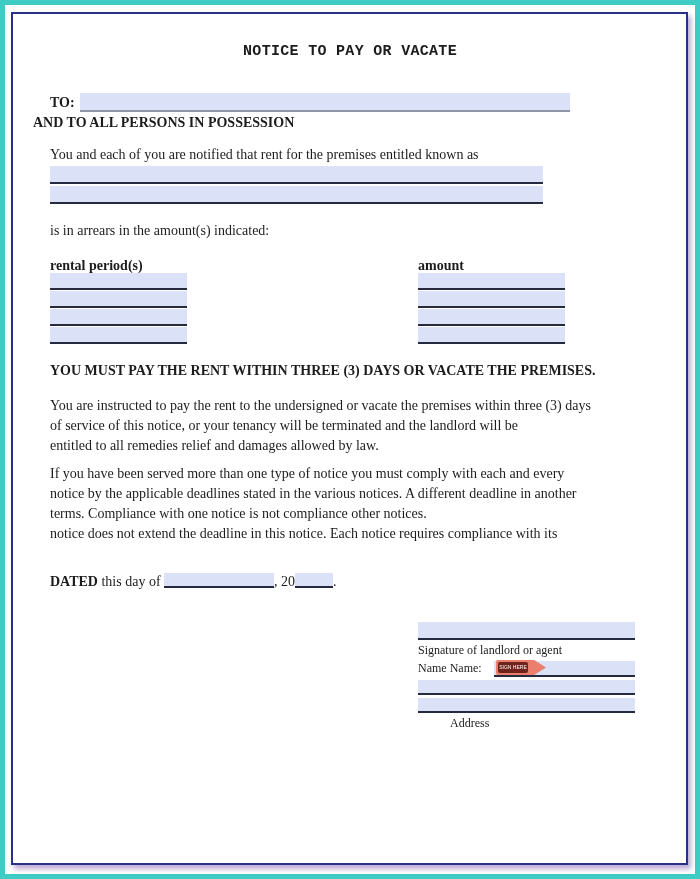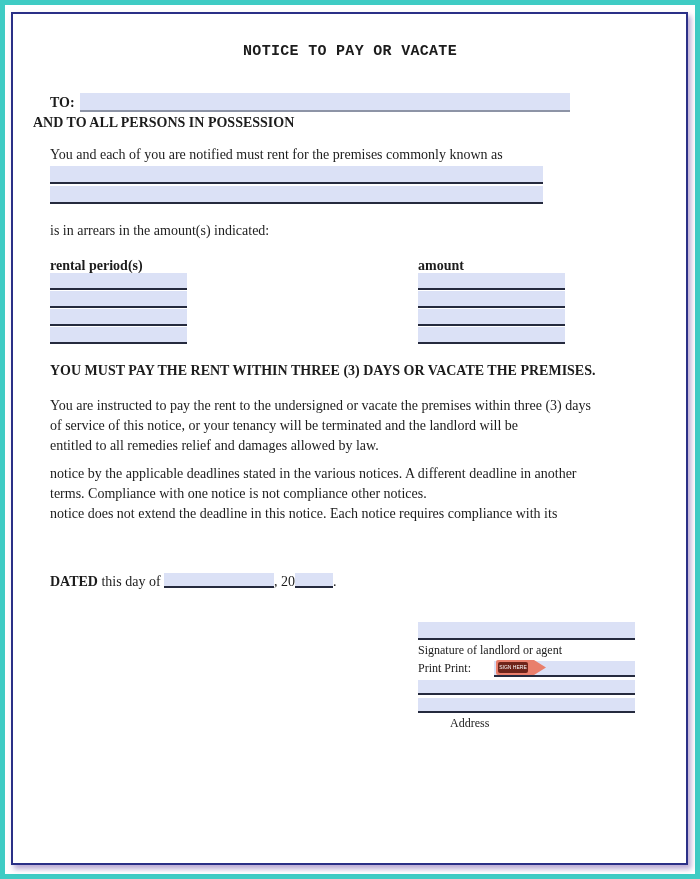--- a/index.html
+++ b/index.html
@@ -60,21 +60,21 @@
 
 <div class="teal-frame"></div>
 <div class="navy-box"></div>
 
 <div class="abs bold" style="left:0;top:43px;width:700px;text-align:center;font-size:15px;letter-spacing:0.3px;font-family:Liberation Mono, monospace;">NOTICE TO PAY OR VACATE</div>
 
 <div class="abs txt bold" style="left:50px;top:94px;font-size:14px;">TO:</div>
 <div class="abs field gray-line" style="left:80px;top:93px;width:490px;height:19px;"></div>
 <div class="abs txt bold" style="left:33px;top:114px;">AND TO ALL PERSONS IN POSSESSION</div>
 
-<div class="abs txt" style="left:50px;top:146px;">You and each of you are notified must rent for the premises commonly known as</div>
+<div class="abs txt" style="left:50px;top:146px;">You and each of you are notified that rent for the premises entitled known as</div>
 <div class="abs field" style="left:50px;top:166px;width:493px;height:18px;"></div>
 <div class="abs field" style="left:50px;top:186px;width:493px;height:18px;"></div>
 
 <div class="abs txt" style="left:50px;top:222px;">is in arrears in the amount(s) indicated:</div>
 
 <div class="abs txt bold" style="left:50px;top:257px;">rental period(s)</div>
 <div class="abs txt bold" style="left:418px;top:257px;">amount</div>
 
 <div class="abs field" style="left:50px;top:273px;width:137px;height:17px;"></div>
 <div class="abs field" style="left:50px;top:291px;width:137px;height:17px;"></div>
@@ -88,33 +88,34 @@
 
 <div class="abs txt bold" style="left:50px;top:362px;width:610px;">YOU MUST PAY THE RENT WITHIN THREE (3) DAYS OR VACATE THE PREMISES.</div>
 
 <div class="abs para" style="left:50px;top:398px;">
   <div class="line">You are instructed to pay the rent to the undersigned or vacate the premises within three (3) days</div>
   <div class="line">of service of this notice, or your tenancy will be terminated and the landlord will be</div>
   <div class="line">entitled to all remedies relief and damages allowed by law.</div>
 </div>
 
 <div class="abs para" style="left:50px;top:466px;">
+  <div class="line">If you have been served more than one type of notice you must comply with each and every</div>
   <div class="line">notice by the applicable deadlines stated in the various notices. A different deadline in another</div>
   <div class="line">terms. Compliance with one notice is not compliance other notices.</div>
   <div class="line">notice does not extend the deadline in this notice. Each notice requires compliance with its</div>
 </div>
 
 <div class="abs txt" style="left:50px;top:573px;">
   <span class="bold">DATED</span><span> this day of </span><span class="inline-blank" style="width:110px;"></span><span>, 20</span><span class="inline-blank" style="width:38px;"></span><span>.</span>
 </div>
 
 <div class="abs field" style="left:418px;top:622px;width:217px;height:18px;"></div>
 <div class="abs caption" style="left:418px;top:643px;">Signature of landlord or agent</div>
 
-<div class="abs caption" style="left:418px;top:661px;">Print Print:</div>
+<div class="abs caption" style="left:418px;top:661px;">Name Name:</div>
 <div class="abs field" style="left:494px;top:661px;width:141px;height:16px;"></div>
 <div class="marker" style="left:496px;top:660px;">
   <span class="badge">SIGN HERE</span>
 </div>
 
 <div class="abs field" style="left:418px;top:680px;width:217px;height:15px;"></div>
 <div class="abs field" style="left:418px;top:698px;width:217px;height:15px;"></div>
 <div class="abs caption" style="left:422px;top:716px;margin-left:28px;">Address</div>
 
 </body></html>

